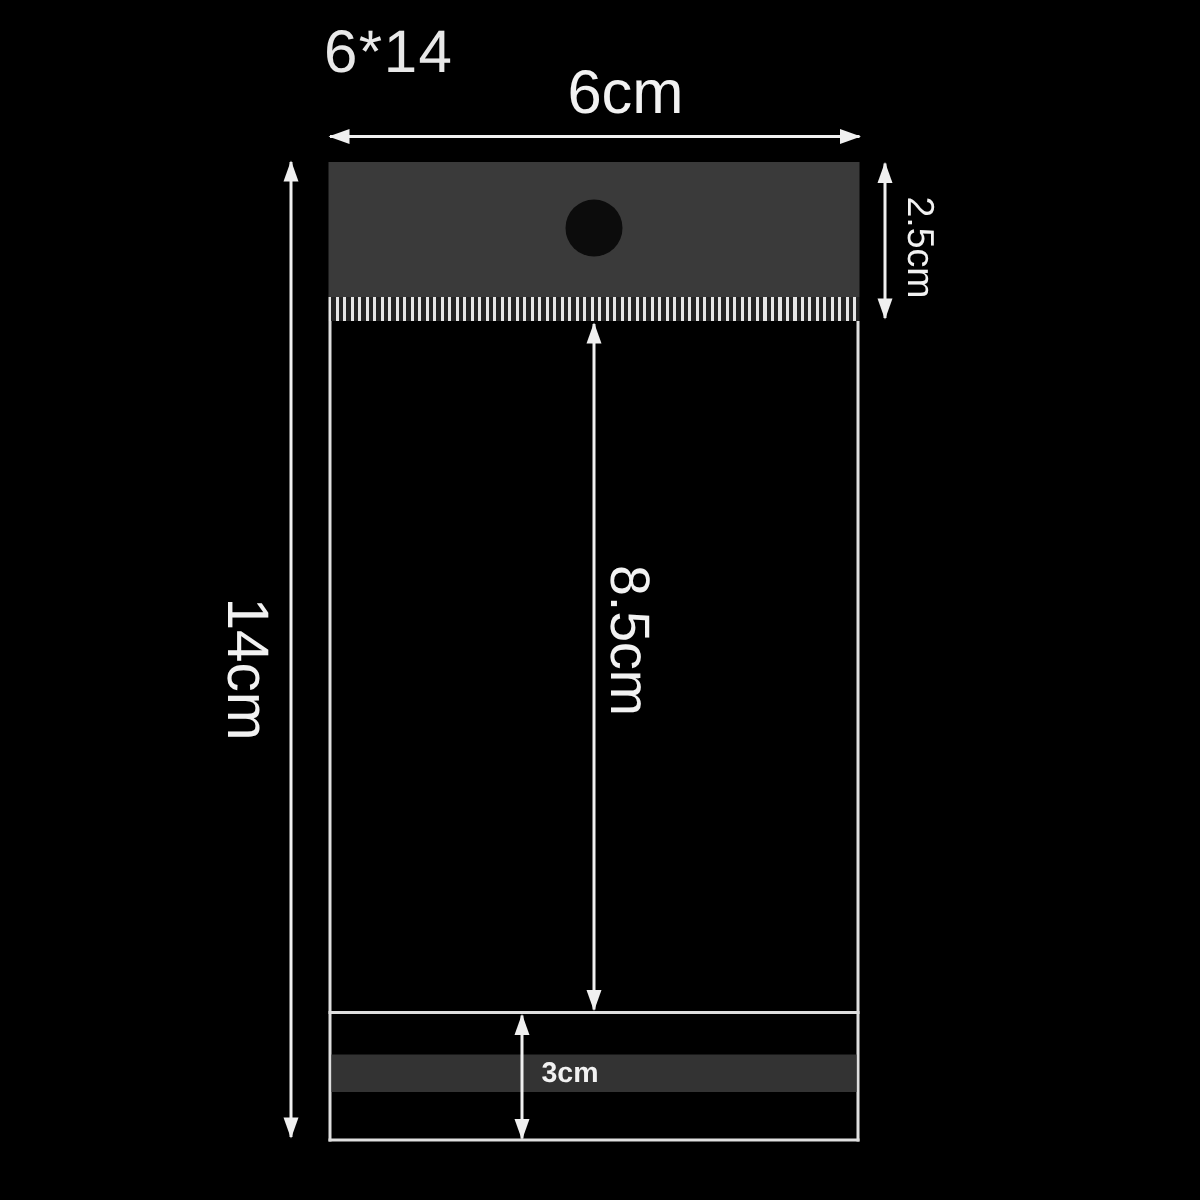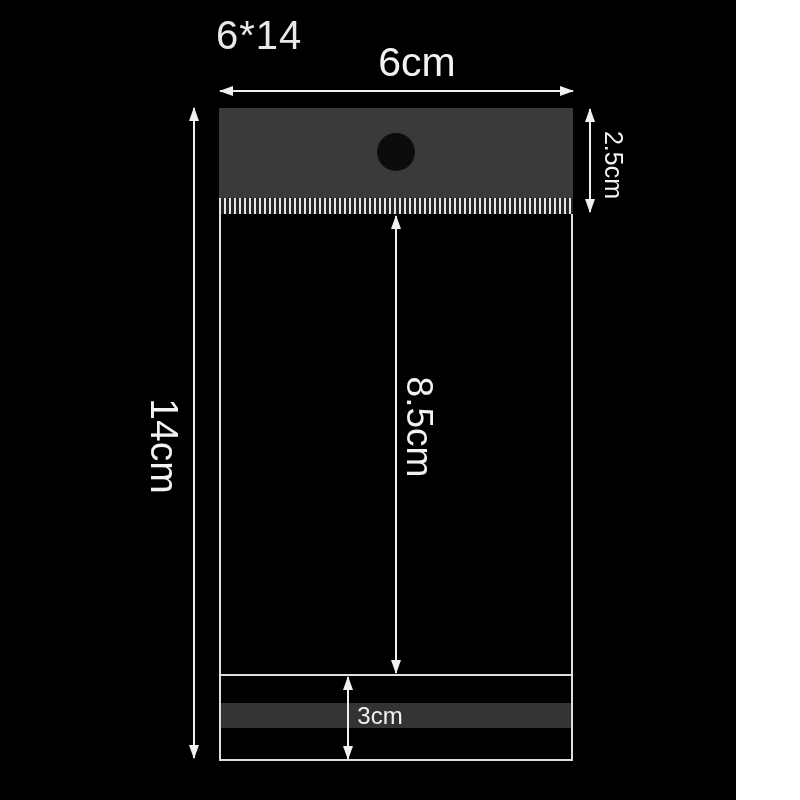--- a/index.html
+++ b/index.html
@@ -1,20 +1,20 @@
 <!DOCTYPE html>
 <html><head>
 <meta charset="utf-8">
 <style>
   html, body { margin: 0; padding: 0; }
   body { font-family: "Liberation Sans", sans-serif; }
 
   .stage {
     position: relative;
-    width: 736px;
+    width: 800px;
     height: 800px;
     background: #000000;
     overflow: hidden;
   }
 
   
   .product-code {
     position: absolute;
     left: 216px; top: 13px;
     font-size: 40px;
@@ -132,21 +132,21 @@
     color: #f2f2f2;
     white-space: nowrap;
     transform: translate(-50%, -50%);
   }
   .rot90 { transform: translate(-50%, -50%) rotate(90deg); }
 
   #dim-width-label  { left: 417px; top: 62px;  font-size: 41px; }
   #dim-height-label { left: 164px; top: 446px; font-size: 39px; }
   #dim-header-label { left: 613px; top: 165px; font-size: 25px; }
   #dim-body-label   { left: 419px; top: 427px; font-size: 37px; }
-  #dim-flap-label   { left: 380px; top: 716px; font-size: 24px; }
+  #dim-flap-label   { left: 380px; top: 716px; font-size: 19px; font-weight: bold; }
 </style>
 </head>
 <body>
 
 <div class="stage" style="background-color: rgb(0, 0, 0);">
 
   <div class="product-code">6*14</div>
 
   <div class="bag">
     <div class="bag-header" style="background-color: rgb(58, 58, 58);">

